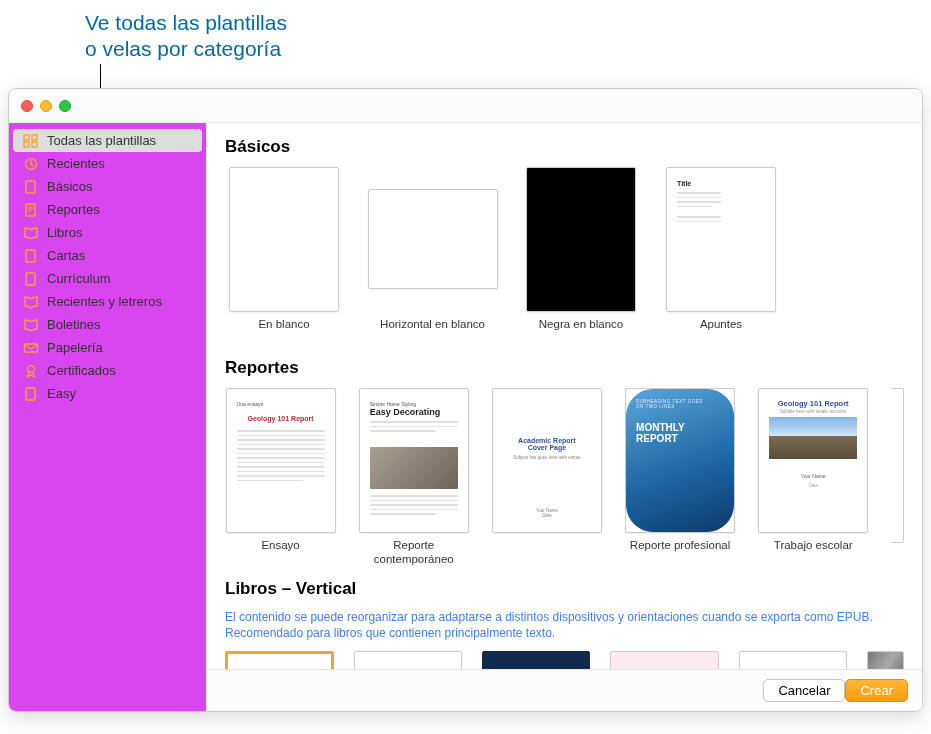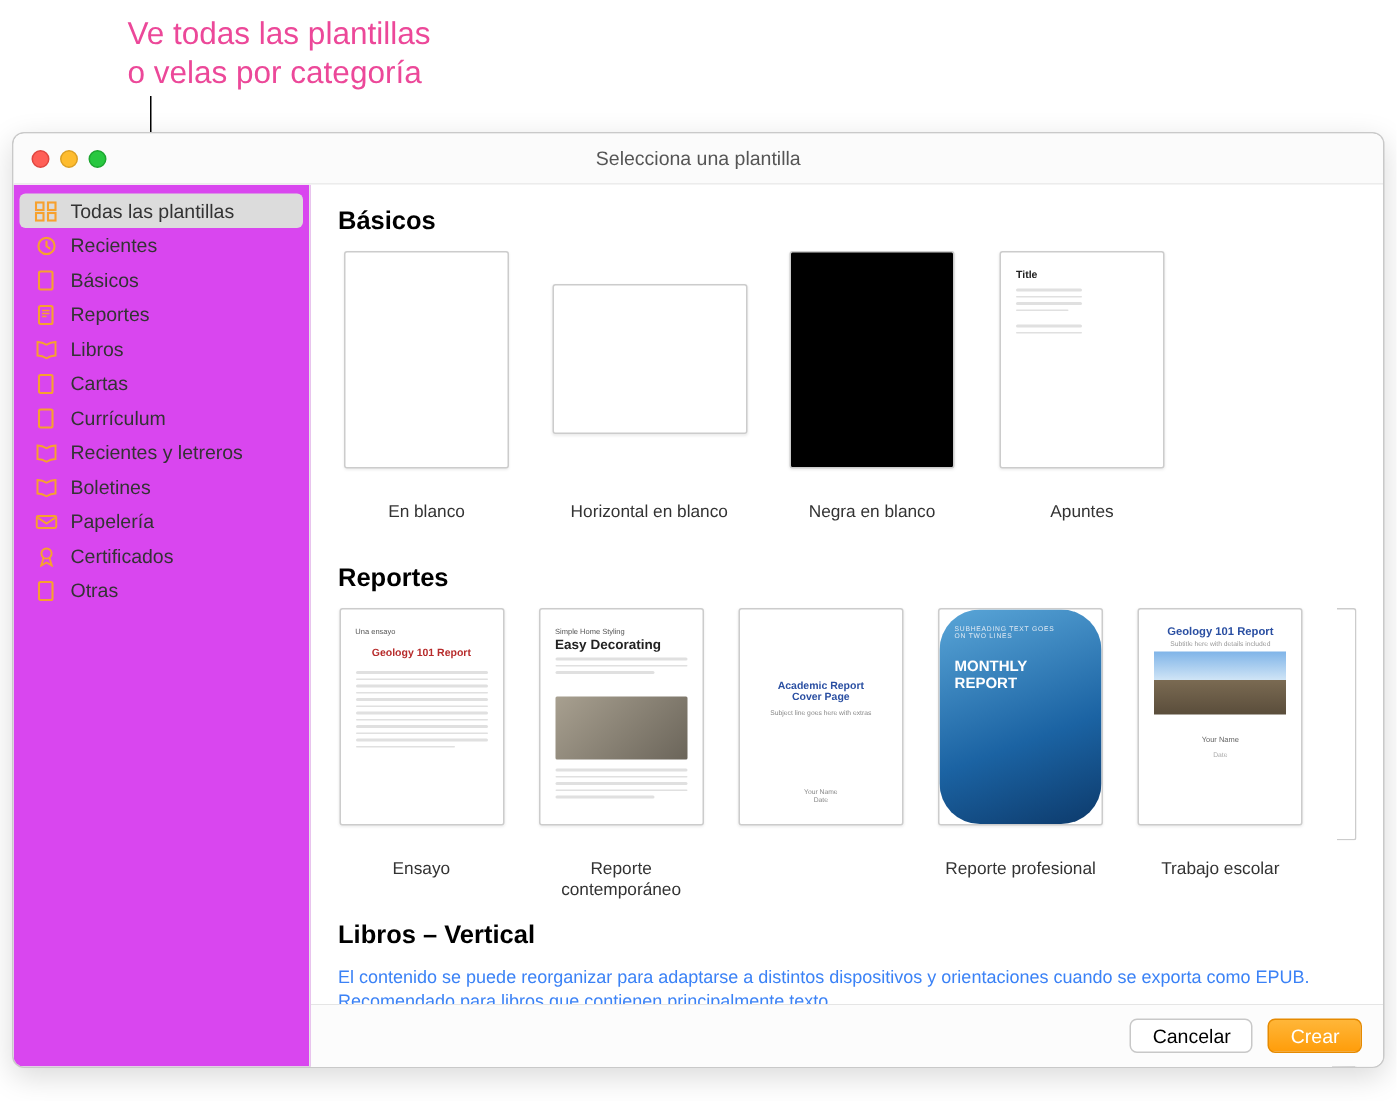--- a/index.html
+++ b/index.html
@@ -9,21 +9,21 @@
     width: 931px;
     height: 734px;
     position: relative;
     overflow: hidden;
   }
   .callout {
     position: absolute;
     top: 10px;
     left: 85px;
     font-size: 21px;
-    color: #ec4899;
+    color: #0369a1;
     line-height: 1.25;
   }
   .callout-line {
     position: absolute;
     top: 64px;
     left: 100px;
     width: 1px;
     height: 78px;
     background: #000;
   }
@@ -123,21 +123,20 @@
   .template-row {
     display: flex;
     gap: 22px;
     margin-bottom: 12px;
   }
   .template {
     display: flex;
     flex-direction: column;
     align-items: center;
     width: 118px;
-    gap: 17px;
   }
   .thumb {
     width: 110px;
     height: 145px;
     border: 1px solid #ccc;
     border-radius: 2px;
     background: #fff;
     box-shadow: 0 1px 2px rgba(0,0,0,0.08);
     position: relative;
     overflow: hidden;
@@ -195,21 +194,20 @@
   .libros-thumb.mottled { background:linear-gradient(120deg,#777,#aaa,#666); }
   .footer {
     position: absolute;
     right: 0; bottom: 0; left: 198px;
     height: 42px;
     border-top: 1px solid #e5e5e5;
     background: #fcfcfc;
     display: flex;
     align-items: center;
     justify-content: flex-end;
-    gap: 10px;
     padding-right: 14px;
   }
   .btn {
     font-size: 13px;
     padding: 3px 14px;
     border-radius: 5px;
     border: 1px solid #c8c8c8;
     background: #fff;
     cursor: pointer;
   }
@@ -237,21 +235,20 @@
 <div class="callout-line"></div>
 
 <div class="window">
 
   <div class="titlebar">
     <div class="traffic">
       <span class="dot-red"></span>
       <span class="dot-yellow"></span>
       <span class="dot-green"></span>
     </div>
-    <div class="titlebar-title">Selecciona una plantilla</div>
   </div>
 
   <div class="body">
 
     <div class="sidebar">
       <div class="side-item selected">
         <span class="side-icon">
           <svg viewBox="0 0 16 14">
               <g fill="none" stroke="#f7a12e" stroke-width="1.4">
             <rect x="1" y="1" width="5" height="5"></rect>
@@ -346,21 +343,21 @@
             </svg>
         </span>
         <span>Certificados</span>
       </div>
       <div class="side-item">
         <span class="side-icon">
           <svg viewBox="0 0 16 14">
               <rect x="3" y="1" width="9" height="12" rx="1" fill="none" stroke="#f7a12e" stroke-width="1.4"></rect>
             </svg>
         </span>
-        <span>Otras</span>
+        <span>Easy</span>
       </div>
     </div>
 
     <div class="content">
 
       <div class="section-title">Básicos</div>
       <div class="template-row">
 
         <div class="template">
           <div class="thumb"></div>

